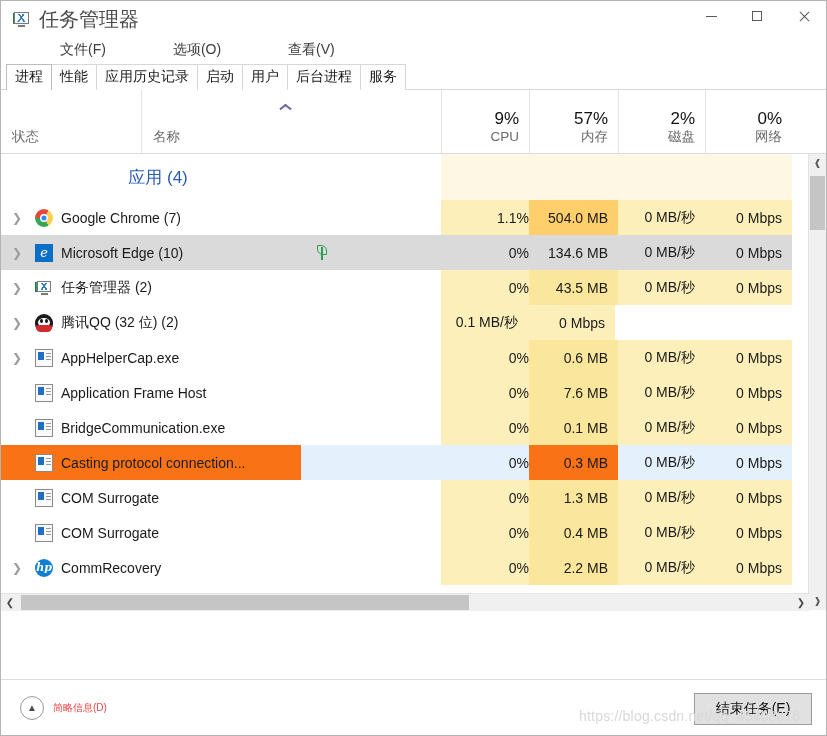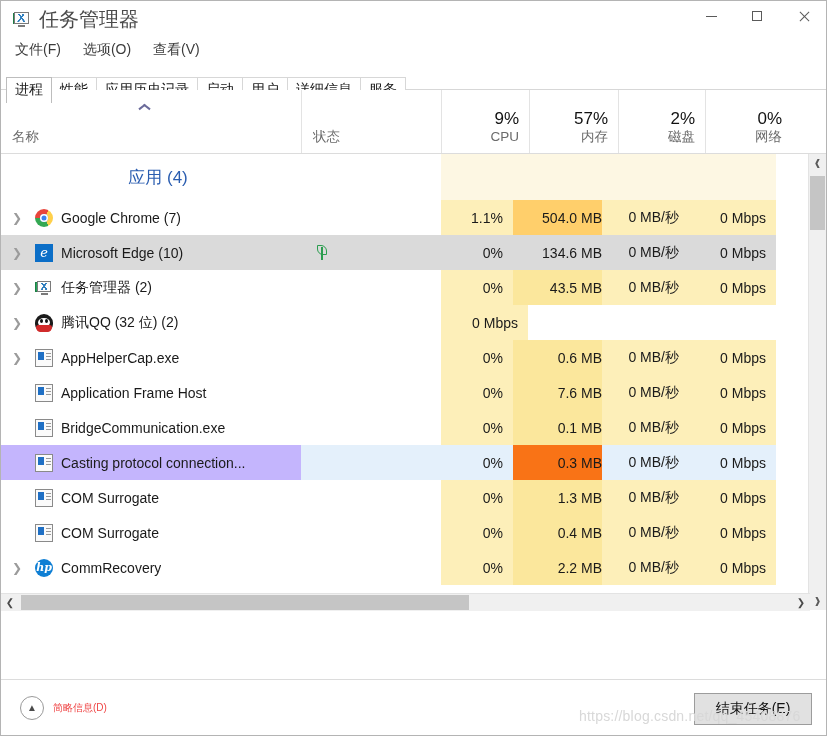--- a/index.html
+++ b/index.html
@@ -27,27 +27,27 @@
   .winbtn{width:46px;height:30px;display:flex;align-items:center;justify-content:center;cursor:default;}
   .g-min{width:11px;height:1px;background:#5a5a5a;}
   .g-max{width:10px;height:10px;border:1px solid #5a5a5a;box-sizing:border-box;}
   .g-close{width:11px;height:11px;position:relative;}
   .g-close:before,.g-close:after{content:"";position:absolute;left:0;top:5px;width:13px;height:1px;background:#5a5a5a;}
   .g-close:before{transform:rotate(45deg);}
   .g-close:after{transform:rotate(-45deg);}
 
   
   .menubar{height:26px;display:flex;align-items:center;padding-left:11px;background:#fff;}
-  .menuitem{font-size:14px;color:#3c3c3c;margin-right:16px;padding:1px 3px;cursor:default;}
+  .menuitem{font-size:14px;color:#3c3c3c;margin-right:16px;padding:1px 3px;cursor:default;margin-left:45px;}
 
   
   .tabstrip{height:26px;display:flex;align-items:flex-end;padding-left:5px;
             border-bottom:1px solid #d7d7d7;background:#fff;position:relative;}
   .tab{font-size:14px;color:#1a1a1a;padding:3px 8px 4px 8px;border:1px solid #d7d7d7;
-       border-bottom:none;background:#fff;margin-right:-1px;position:relative;top:14px;cursor:default;}
+       border-bottom:none;background:#fff;margin-right:-1px;position:relative;top:1px;cursor:default;}
   .tab.active{border-color:#bdbdbd;background:#fff;z-index:2;}
 
   
   .tablewrap{position:relative;height:521px;background:#fff;}
   .hdr{display:flex;height:64px;border-bottom:1px solid #dcdcdc;background:#fff;
        box-sizing:border-box;padding-right:18px;}
   .hcell{position:relative;box-sizing:border-box;border-left:1px solid #e3e3e3;
          display:flex;flex-direction:column;justify-content:flex-end;padding-bottom:8px;cursor:default;}
   .hcell:first-child{border-left:none;}
   .hcell .pct{font-size:17px;color:#111;font-weight:400;line-height:19px;text-align:right;padding-right:10px;}
@@ -59,22 +59,22 @@
   .sortarrow:before,.sortarrow:after{content:"";position:absolute;top:3px;width:8px;height:1.5px;background:#6a6a9a;}
   .sortarrow:before{left:0;transform:rotate(-38deg);}
   .sortarrow:after{left:5px;transform:rotate(38deg);}
 
   .rows{height:456px;overflow:hidden;position:relative;}
   .row{display:flex;height:35px;align-items:stretch;box-sizing:border-box;cursor:default;}
   .row.grp{height:46px;}
   .cell{box-sizing:border-box;display:flex;align-items:center;}
   .c-name{width:300px;padding-left:0;}
   .c-state{width:140px;}
-  .c-cpu{width:72px;justify-content:flex-end;padding-right:10px;}
-  .c-mem{width:89px;justify-content:flex-end;}
+  .c-cpu{width:88px;justify-content:flex-end;}
+  .c-mem{width:89px;justify-content:flex-end;padding-right:10px;}
   .c-disk{width:87px;justify-content:flex-end;padding-right:10px;}
   .c-net{width:87px;justify-content:flex-end;padding-right:10px;}
   .cell.num{font-size:14px;color:#1a1a1a;}
 
   .grptitle{font-size:17px;color:#2a5db0;padding-left:14px;}
   .chev{width:20px;min-width:20px;text-align:center;font-size:12px;color:#9b9b9b;
         line-height:1;user-select:none;}
   .pname{font-size:14px;color:#1a1a1a;white-space:nowrap;overflow:hidden;}
   .appicon{width:18px;height:18px;margin-right:8px;position:relative;flex:0 0 auto;}
 
@@ -162,34 +162,34 @@
     <div class="menuitem">选项(O)</div>
     <div class="menuitem">查看(V)</div>
   </div>
 
   <div class="tabstrip">
     <div class="tab active">进程</div>
     <div class="tab">性能</div>
     <div class="tab">应用历史记录</div>
     <div class="tab">启动</div>
     <div class="tab">用户</div>
-    <div class="tab">详细信息</div>
+    <div class="tab">后台进程</div>
     <div class="tab">服务</div>
   </div>
 
   <div class="tablewrap">
 
     <div class="hdr">
+      <div class="hcell state" style="width:140px">
+        <div class="pct"></div>
+        <div class="lbl">状态</div>
+      </div>
       <div class="hcell name" style="width:300px">
         <div class="sortarrow"></div>
         <div class="lbl">名称</div>
-      </div>
-      <div class="hcell state" style="width:140px">
-        <div class="pct"></div>
-        <div class="lbl">状态</div>
       </div>
       <div class="hcell num" style="width:88px">
         <div class="pct">9%</div>
         <div class="lbl">CPU</div>
       </div>
       <div class="hcell num" style="width:89px">
         <div class="pct">57%</div>
         <div class="lbl">内存</div>
       </div>
       <div class="hcell num" style="width:87px">
@@ -265,20 +265,21 @@
           <div class="cell c-name" style="width: 300px;">
             <div class="chev" style="margin-left: 6px;">❯</div>
             <div style="width: 8px;"></div>
             <div class="appicon ic-qq">
               <span class="qqeye l"></span>
               <span class="qqeye r"></span>
             </div>
             <div class="pname">腾讯QQ (32 位) (2)</div>
           </div>
           <div class="cell c-state"></div>
+          <div class="cell num c-disk" style="background: rgb(253, 239, 185);">0.1 MB/秒</div>
           <div class="cell num c-net" style="background: rgb(253, 239, 185);">0 Mbps</div>
         </div>
         <div class="row">
           <div class="cell c-name" style="width: 300px;">
             <div class="chev" style="margin-left: 6px;">❯</div>
             <div style="width: 8px;"></div>
             <div class="appicon ic-gen"></div>
             <div class="pname">AppHelperCap.exe</div>
           </div>
           <div class="cell c-state"></div>
@@ -307,21 +308,21 @@
             <div class="appicon ic-gen"></div>
             <div class="pname">BridgeCommunication.exe</div>
           </div>
           <div class="cell c-state"></div>
           <div class="cell num c-cpu" style="background: rgb(253, 239, 185);">0%</div>
           <div class="cell num c-mem" style="background: rgb(251, 231, 156);">0.1 MB</div>
           <div class="cell num c-disk" style="background: rgb(253, 239, 185);">0 MB/秒</div>
           <div class="cell num c-net" style="background: rgb(253, 239, 185);">0 Mbps</div>
         </div>
         <div class="row">
-          <div class="cell c-name" style="width: 300px; background: #c4b5fd;">
+          <div class="cell c-name" style="width: 300px; background: #f97316;">
             <div class="chev" style="margin-left: 6px;"></div>
             <div style="width: 8px;"></div>
             <div class="appicon ic-gen"></div>
             <div class="pname">Casting protocol connection...</div>
           </div>
           <div class="cell c-state" style="background: rgb(228, 240, 251);"></div>
           <div class="cell num c-cpu" style="background: rgb(228, 240, 251);">0%</div>
           <div class="cell num c-mem" style="background: #f97316;">0.3 MB</div>
           <div class="cell num c-disk" style="background: rgb(228, 240, 251);">0 MB/秒</div>
           <div class="cell num c-net" style="background: rgb(228, 240, 251);">0 Mbps</div>

